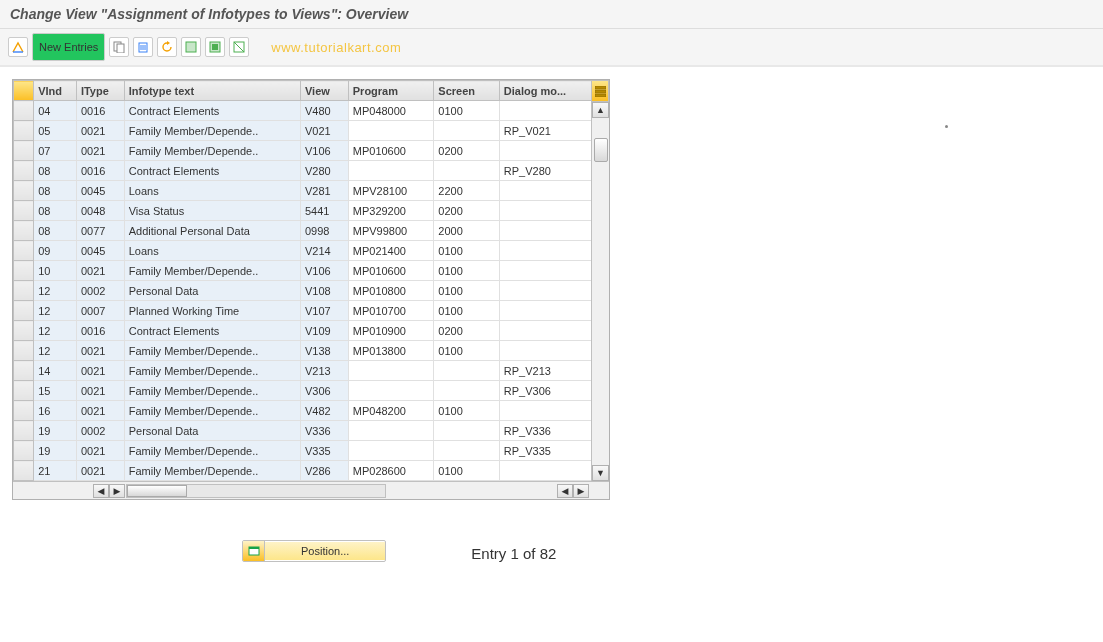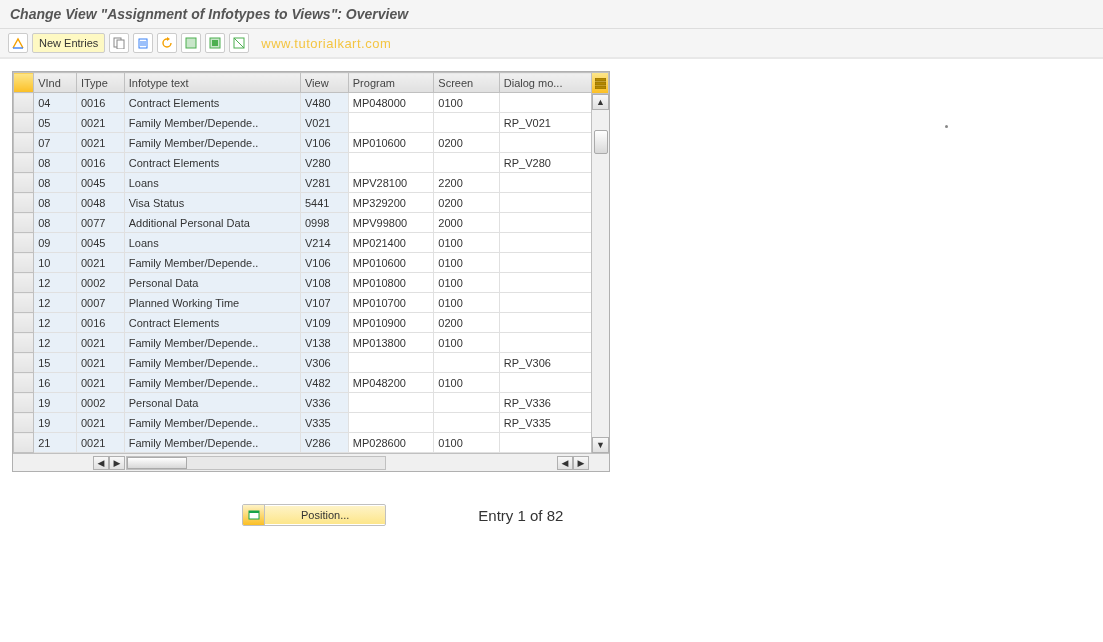--- a/index.html
+++ b/index.html
@@ -36,31 +36,31 @@
       border: 1px solid #ccc;
       border-radius: 2px;
       display: flex;
       align-items: center;
       justify-content: center;
       font-size: 11px;
       cursor: pointer;
     }
     .toolbar-text-btn {
       padding: 2px 6px;
-      background: #fef9c3;
+      background: #22c55e;
       border: 1px solid #ccc;
       border-radius: 2px;
       font-size: 11px;
       cursor: pointer;
-      height: 20px;
+      height: 28px;
       display: flex;
       align-items: center;
     }
     .watermark {
-      margin-left: 8px;
+      margin-left: 18px;
       color: #f4c542;
       font-size: 13px;
       font-weight: 500;
       letter-spacing: 0.5px;
     }
     .content-area {
       padding: 12px;
     }
     .table-container {
       position: relative;
@@ -70,21 +70,21 @@
     }
     .data-table {
       border-collapse: collapse;
       width: 580px;
     }
     .data-table th {
       background: linear-gradient(#f0f0f0, #e0e0e0);
       border: 1px solid #c0c0c0;
       padding: 2px 4px;
       text-align: left;
-      font-weight: normal;
+      font-weight: bold;
       font-size: 11px;
       color: #444;
       height: 20px;
       white-space: nowrap;
       overflow: hidden;
     }
     .data-table td {
       border: 1px solid #e0e0e0;
       padding: 2px 4px;
       height: 20px;
@@ -194,24 +194,24 @@
       height: 100%;
       background: linear-gradient(#fff, #d8d8d8);
       border: 1px solid #aaa;
     }
     .hscroll-row .pair-right {
       display: flex;
       margin-left: auto;
       margin-right: 20px;
     }
     .footer {
-      margin-top: 32px;
-      display: flex;
-      align-items: center;
-      gap: 12px;
+      margin-top: 40px;
+      display: flex;
+      align-items: flex-end;
+      gap: 5px;
       padding-left: 230px;
     }
     .position-btn {
       display: flex;
       align-items: center;
       border-radius: 2px;
       overflow: hidden;
       border: 1px solid #c0c0c0;
       cursor: pointer;
     }
@@ -439,20 +439,30 @@
           </tr>
           <tr>
             <td></td>
             <td class="readonly col-vind">12</td>
             <td class="readonly col-itype">0021</td>
             <td class="readonly col-text">Family Member/Depende..</td>
             <td class="readonly col-view">V138</td>
             <td class="input-cell col-prog">MP013800</td>
             <td class="input-cell col-screen">0100</td>
             <td class="input-cell col-dialog"></td>
+          </tr>
+          <tr>
+            <td></td>
+            <td class="readonly col-vind">14</td>
+            <td class="readonly col-itype">0021</td>
+            <td class="readonly col-text">Family Member/Depende..</td>
+            <td class="readonly col-view">V213</td>
+            <td class="input-cell col-prog"></td>
+            <td class="input-cell col-screen"></td>
+            <td class="input-cell col-dialog">RP_V213</td>
           </tr>
           <tr>
             <td></td>
             <td class="readonly col-vind">15</td>
             <td class="readonly col-itype">0021</td>
             <td class="readonly col-text">Family Member/Depende..</td>
             <td class="readonly col-view">V306</td>
             <td class="input-cell col-prog"></td>
             <td class="input-cell col-screen"></td>
             <td class="input-cell col-dialog">RP_V306</td>

